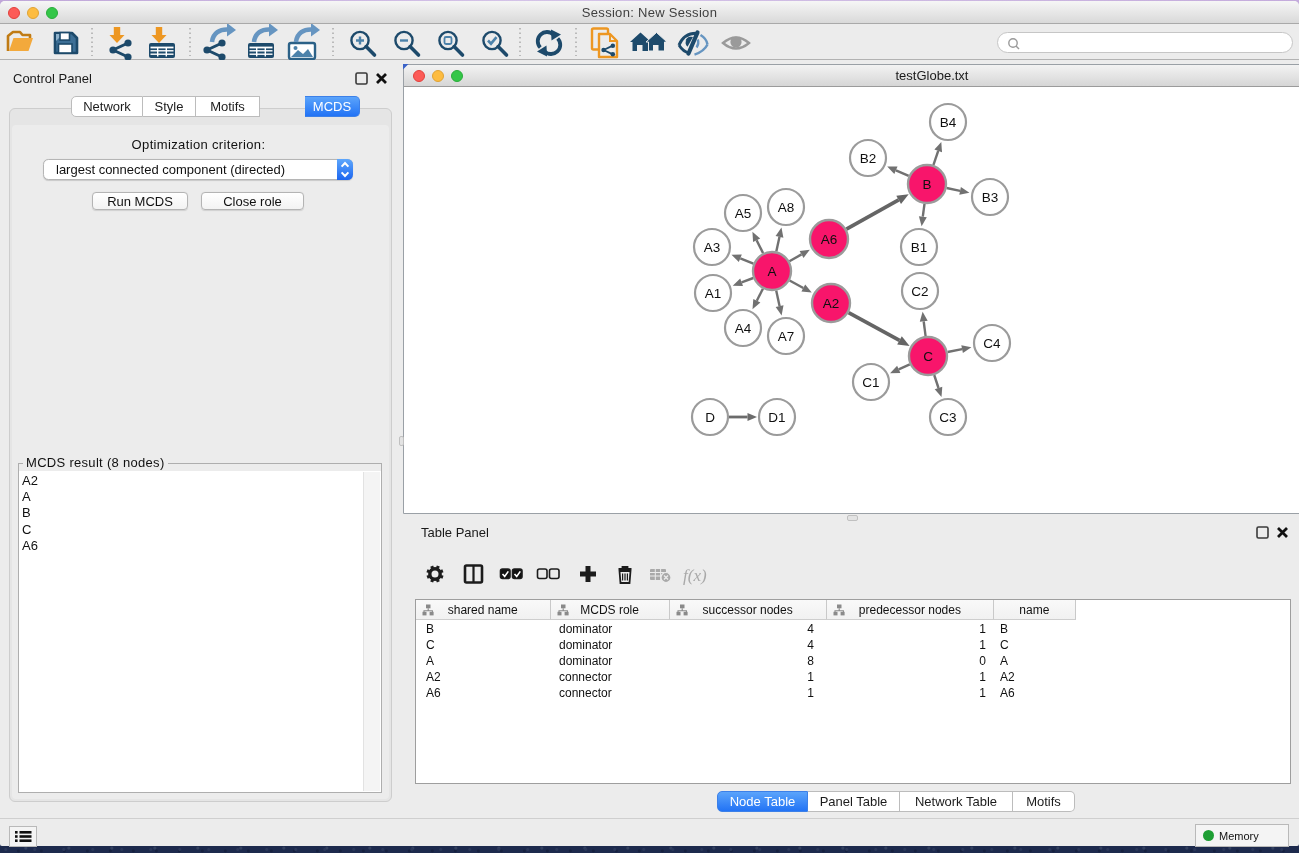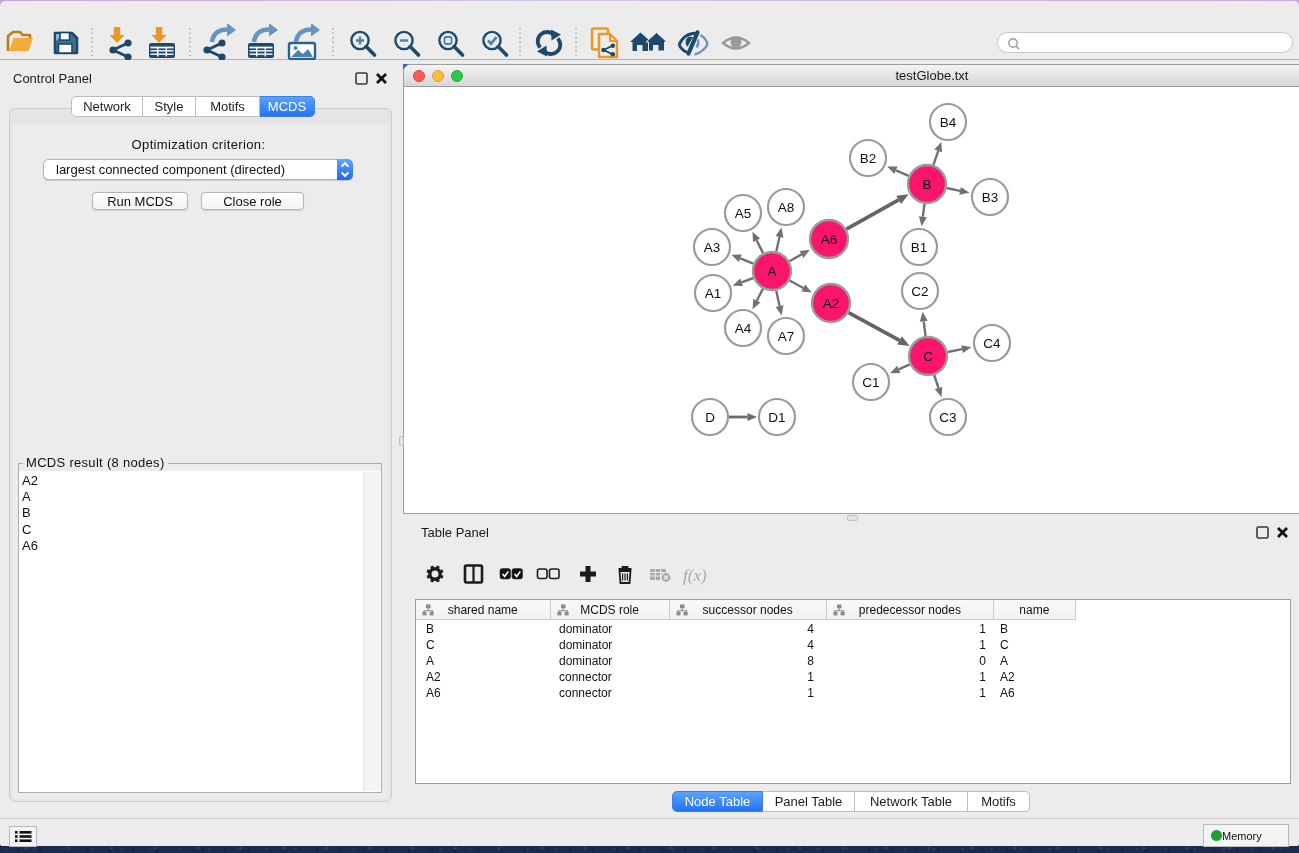--- a/index.html
+++ b/index.html
@@ -28,21 +28,21 @@
 .winbtns { position:absolute; }
 #cp-box { position:absolute; left:9px; top:107px; width:383px; height:694px;
   background:#e5e5e5; border:1px solid #cdcdcd; border-radius:6px; }
 #cp-inner { position:absolute; left:12px; top:124px; width:377px; height:674px;
   background:#ececec; border-radius:4px; }
 .tabs { position:absolute; display:flex; height:21px; font-size:13px; }
 .tab { background:#fff; border:1px solid #bcbcbc; border-left:none; color:#1c1c1c;
   display:flex; align-items:center; justify-content:center; }
 .tab.first { border-left:1px solid #bcbcbc; border-radius:5px 0 0 5px; }
 .tab.last { border-radius:0 5px 5px 0; }
-.tab.sel { background:linear-gradient(#5ba4fb,#2273f5); border-color:#3c80e8; color:#fff; }
+.tab.sel { background:linear-gradient(#5ba4fb,#2273f5); border-color:#3c80e8; color:#fff;margin-left:45px; }
 #opt-label { position:absolute; left:0; top:136px; width:397px; text-align:center;
   font-size:13px; color:#111; letter-spacing:0.35px; }
 #combo { position:absolute; left:43px; top:158px; width:310px; height:21px; background:#fff;
   border:1px solid #b5b5b5; border-radius:5.5px; font-size:13px; color:#111;
   line-height:19px; padding-left:12px; box-shadow:0 0.5px 1px rgba(0,0,0,.15); }
 #combo .step { position:absolute; right:-1px; top:-1px; width:16px; height:21px;
   background:linear-gradient(#5ea7fc,#1c66f0); border-radius:0 5.5px 5.5px 0; }
 .btn { position:absolute; height:18px; background:linear-gradient(#ffffff,#f3f3f3);
   border:1px solid #b4b4b4; border-radius:4px; font-size:13px; color:#111;
   display:flex; align-items:center; justify-content:center;
@@ -71,29 +71,35 @@
 .hcell { position:absolute; top:0; height:20px; background:linear-gradient(#f9f9f9,#f1f1f1);
   border-right:1px solid #c9c9c9; border-bottom:1px solid #cecece; font-size:12px; color:#111;
   display:flex; align-items:center; justify-content:center; }
 .cell { position:absolute; font-size:12px; color:#111; height:16px; line-height:16px; }
 .r { text-align:right; }
 #btabs { position:absolute; left:672px; top:790px; }
 #statusbar { position:absolute; left:0; right:0; top:817px; height:29px;
   border-top:1px solid #cfcfcf; }
 #listbtn { position:absolute; left:9px; top:7px; width:28px; height:21px; background:#f4f4f4;
   border:1px solid #b9b9b9; }
-#membtn { position:absolute; right:10px; top:5px; width:86px; height:23px; background:#f4f4f4;
+#membtn { position:absolute; right:10px; top:5px; width:94px; height:23px; background:#f4f4f4;
   border:1px solid #b9b9b9; font-size:11px; color:#111; display:flex; align-items:center;
-  justify-content:flex-start; padding-left:7px; }
+  justify-content:flex-start; padding-left:7px; gap:5px; }
 #membtn .dot { width:11px; height:11px; border-radius:50%; background:#1e9e33; }
 .grip { position:absolute; background:#e3e3e3; border:1px solid #c0c0c0; border-radius:2px; }
 </style></head><body>
 <div id="desktop-top"></div>
 <div id="desktop-bottom"></div>
 <div id="win">
+  <div class="titlebar">
+    <div class="tl" style="left:8px;background:#fc5b57;border:0.5px solid #e2403c;"></div>
+    <div class="tl" style="left:27px;background:#fdbc40;border:0.5px solid #e0a334;"></div>
+    <div class="tl" style="left:46px;background:#34c648;border:0.5px solid #2aad3b;"></div>
+    <div class="t">Session: New Session</div>
+  </div>
   <div id="toolbar">
     <svg width="1000" height="36" style="position:absolute;top:0;left:0">
         <path d="M8 27 L8 12 L13 8 L20 8 L22.5 11 L30 11 L30 14" fill="none" stroke="#c07b14" stroke-width="2.6" stroke-linejoin="round"></path>
 <polygon points="9,27 13.5,14 33,14 28.5,27" fill="#F3A93C"></polygon>
 <path d="M55 9 h17 l5 5 v15 h-22 z" fill="#3d6f96" stroke="#1d4a6b" stroke-width="2.6" stroke-linejoin="round"></path>
         <path d="M56 10 l7 0 l-7 7 z" fill="#8fb3cd"></path>
 <rect x="60" y="8.6" width="9.5" height="7.5" fill="#fff" stroke="#1d4a6b" stroke-width="1.6"></rect>
 <rect x="58.5" y="20" width="13.5" height="9" fill="#fff" stroke="#1d4a6b" stroke-width="1.6"></rect>
 <line x1="92" y1="4" x2="92" y2="32" stroke="#9a9a9a" stroke-width="1.2" stroke-dasharray="1.5,3"></line>
 <line x1="190" y1="4" x2="190" y2="32" stroke="#9a9a9a" stroke-width="1.2" stroke-dasharray="1.5,3"></line>

